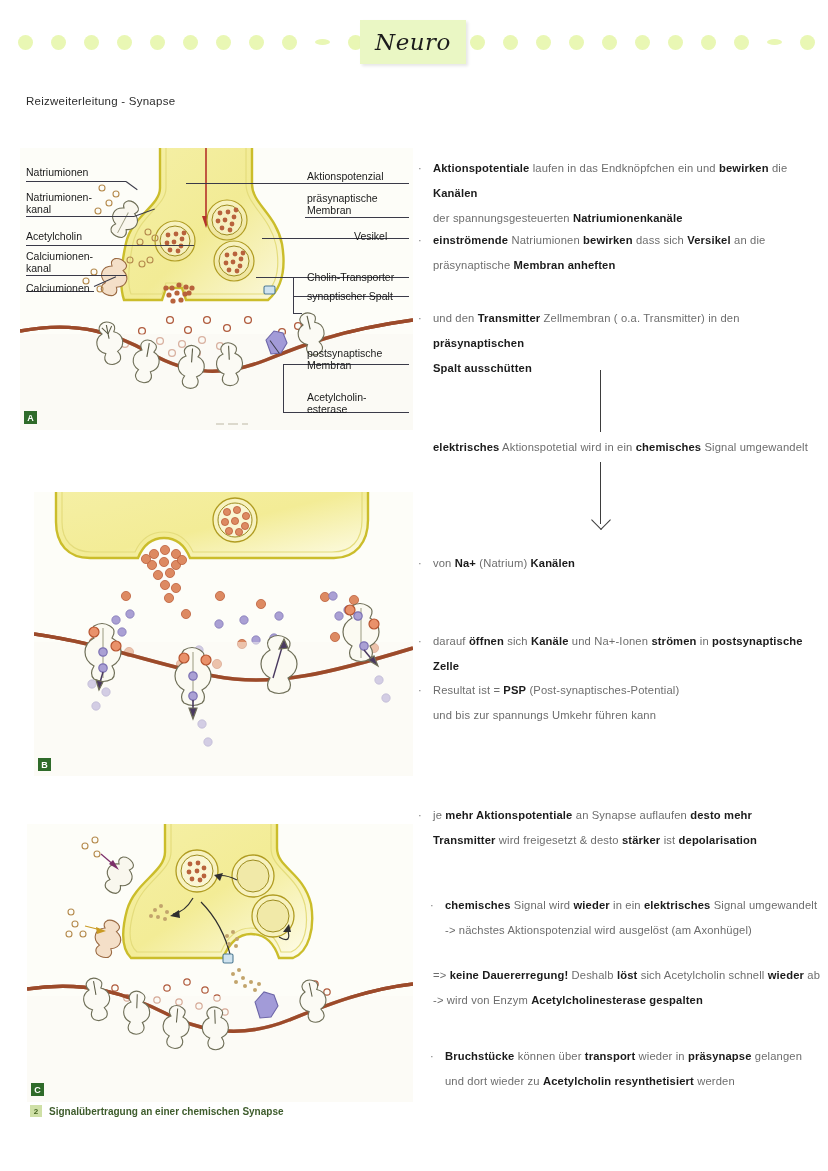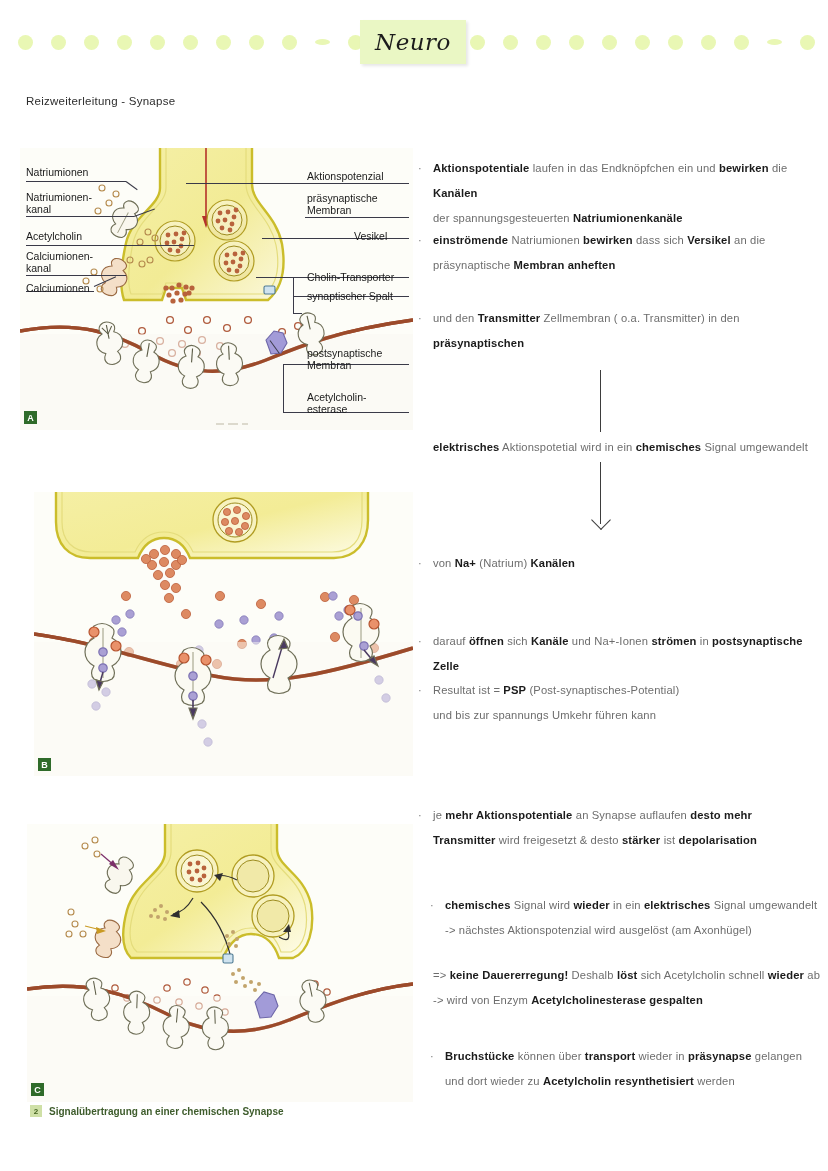--- a/index.html
+++ b/index.html
@@ -701,20 +701,21 @@
       <div><span>der spannungsgesteuerten </span><b>Natriumionenkanäle</b></div>
     </div>
   <div id="note-b1-1" class="note" style="left: 433px; top: 228px; width: 390px; position: absolute;">
       <span class="bullet" style="left: -15px; top: 0px;">·</span>
       <div><b>einströmende</b><span> Natriumionen </span><b>bewirken</b><span> dass sich </span><b>Versikel</b><span> an die</span></div>
       <div><span>präsynaptische </span><b>Membran anheften</b></div>
     </div>
   <div id="note-b1-2" class="note" style="left: 433px; top: 306px; width: 392px; position: absolute;">
       <span class="bullet" style="left: -15px; top: 0px;">·</span>
       <div><span>und den </span><b>Transmitter</b><span> Zellmembran ( o.a. Transmitter) in den </span><b>präsynaptischen</b></div>
+      <div><b>Spalt ausschütten</b></div>
     </div>
 
   <div class="arrowline" style="left:600px; top:370px; height:62px;"></div>
 
   <div id="note-transition" class="note" style="left:433px; top:435px; width:392px;">
       <div><b>elektrisches</b><span> Aktionspotetial wird in ein </span><b>chemisches</b><span> Signal umgewandelt</span></div>
     </div>
 
   <div class="arrowline" style="left:600px; top:462px; height:62px;"></div>
   <div class="arrowhead chev" style="left:594px; top:513px;"></div>

